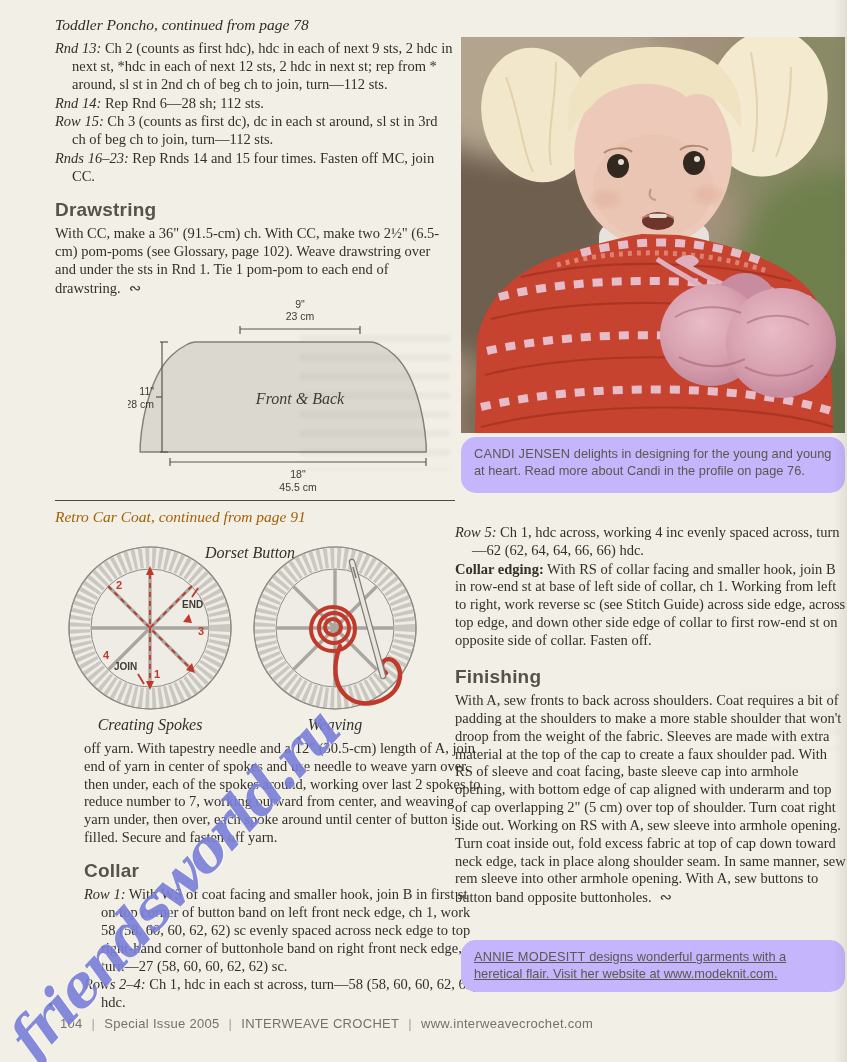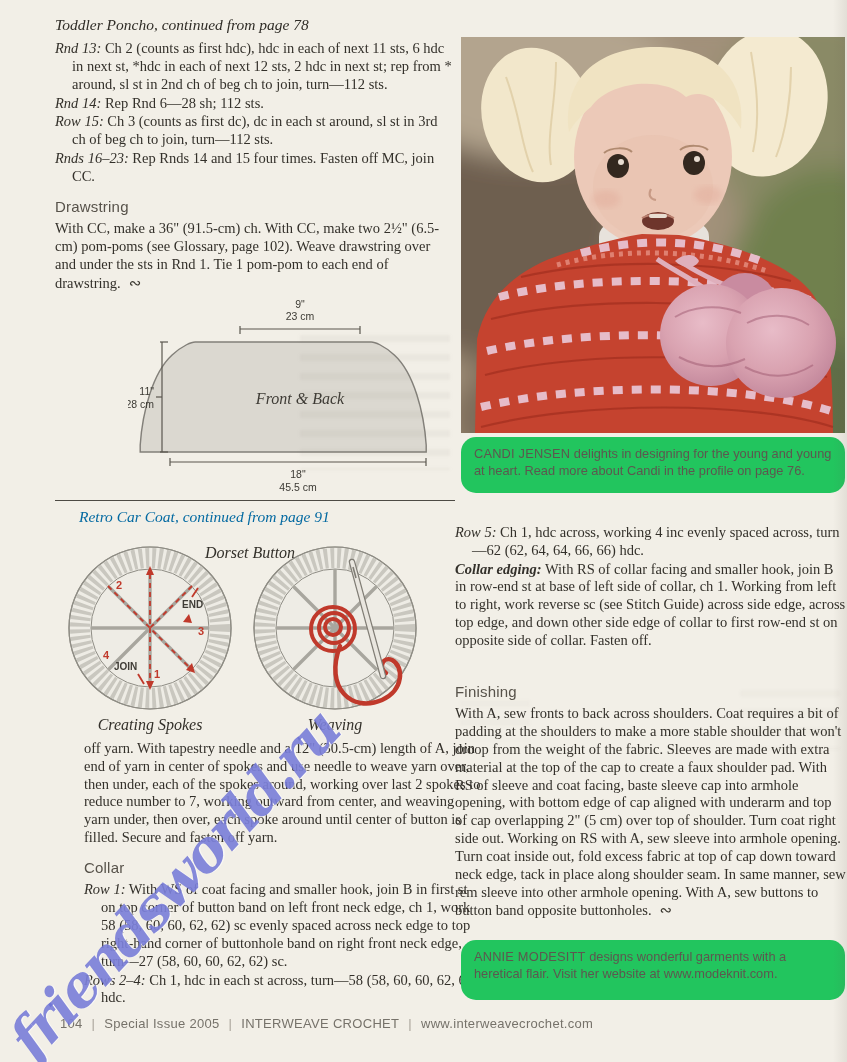--- a/index.html
+++ b/index.html
@@ -9,50 +9,50 @@
     font-family:"Liberation Serif","DejaVu Serif",serif;
     color:#33302a;
   }
   body::after{ 
     content:"";position:absolute;top:0;right:0;width:14px;height:100%;
     background:linear-gradient(to right, rgba(0,0,0,0), rgba(90,80,70,0.10));
     pointer-events:none;
   }
   .section-heading{
     font-family:"Liberation Sans","DejaVu Sans",sans-serif;
-    font-weight:normal;font-size:15px;color:#57524a;
+    font-weight:bold;font-size:19px;color:#57524a;
     margin:12px 0 4px 0;letter-spacing:0.2px;
   }
   .col{position:absolute;font-size:14.5px;line-height:1.23;}
   #poncho-col{left:55px;top:10px;width:398px;}
   #leftcol2{left:55px;top:740px;width:398px;margin-left:29px;}
   #rightcol{left:455px;top:524px;width:392px;}
   .pattern-title{font-style:italic;font-size:15.5px;margin:5px 0 6px 0;color:#2f2c26;}
   .inst{margin:0 0 1px 0;padding-left:17px;text-indent:-17px;}
   .inst .label{font-style:italic;}
   .flush-para{margin:0;}
-  .bold-italic{font-weight:bold;font-style:italic;}
+  .bold-italic{font-weight:bold;}
   .ornament{font-size:15px;color:#3a372f;padding-left:8px;letter-spacing:-1px;}
   .divider{position:absolute;left:55px;top:500px;width:400px;height:0;
     border-top:1.6px solid #4d4a44;}
   #retro-heading{position:absolute;left:55px;top:508px;width:400px;
-    font-style:italic;font-size:15.5px;color:#0369a1;margin-left:24px;}
+    font-style:italic;font-size:15.5px;color:#a16207;}
   
   #photo{position:absolute;left:461px;top:37px;width:384px;height:396px;
     overflow:hidden;background:#9a8a74;}
   
   .pinkbox{
     position:absolute;left:461px;width:384px;
-    background:#22c55e;border-radius:15px;
+    background:#c4b5fd;border-radius:15px;
     font-family:"Liberation Sans","DejaVu Sans",sans-serif;
     font-size:12.8px;line-height:1.32;color:#5d574f;
     padding:9px 13px;box-sizing:border-box;
   }
   #candi-box{top:437px;height:56px;}
-  #annie-box{top:940px;height:60px;}
+  #annie-box{top:940px;height:52px;text-decoration:underline;}
   .designer-name{letter-spacing:0.2px;}
   
   #schematic{position:absolute;left:128px;top:296px;}
   #dorset-diagram{position:absolute;left:52px;top:528px;}
   
   #footer{
     position:absolute;left:60px;top:1016px;
     font-family:"Liberation Sans","DejaVu Sans",sans-serif;
     font-size:13px;color:#76726a;letter-spacing:0.3px;
   }
@@ -77,21 +77,21 @@
   }
   svg text{font-family:"Liberation Sans","DejaVu Sans",sans-serif;}
   svg .dia-caption{font-family:"Liberation Serif","DejaVu Serif",serif;
     font-style:italic;font-size:16px;fill:#33302a;}
 </style>
 </head>
 <body>
 
 <div class="col" id="poncho-col">
   <p class="pattern-title">Toddler Poncho, continued from page 78</p>
-  <p class="inst"><span class="label">Rnd 13:</span> <span>Ch 2 (counts as first hdc), hdc in each of next 11 sts, 6 hdc in next st, *hdc in each of next 12 sts, 2 hdc in next st; rep from * around, sl st in 2nd ch of beg ch to join, turn—112 sts.</span></p>
+  <p class="inst"><span class="label">Rnd 13:</span> <span>Ch 2 (counts as first hdc), hdc in each of next 9 sts, 2 hdc in next st, *hdc in each of next 12 sts, 2 hdc in next st; rep from * around, sl st in 2nd ch of beg ch to join, turn—112 sts.</span></p>
   <p class="inst"><span class="label">Rnd 14:</span> <span>Rep Rnd 6—28 sh; 112 sts.</span></p>
   <p class="inst"><span class="label">Row 15:</span> <span>Ch 3 (counts as first dc), dc in each st around, sl st in 3rd ch of beg ch to join, turn—112 sts.</span></p>
   <p class="inst"><span class="label">Rnds 16–23:</span> <span>Rep Rnds 14 and 15 four times. Fasten off MC, join CC.</span></p>
   <p class="section-heading">Drawstring</p>
   <p class="flush-para"><span>With CC, make a 36" (91.5-cm) ch. With CC, make two 2½" (6.5-cm) pom-poms (see Glossary, page 102). Weave drawstring over and under the sts in Rnd 1. Tie 1 pom-pom to each end of drawstring.</span><span class="ornament">∾</span></p>
 </div>
 
 <svg id="schematic" width="330" height="205" viewBox="0 0 330 205">
 
   <text x="172" y="12" font-size="10.5" text-anchor="middle" fill="#3c3a34">9"</text>
@@ -194,21 +194,21 @@
 <div class="col" id="leftcol2">
   <p class="flush-para">off yarn. With tapestry needle and a 12" (30.5-cm) length of A, join end of yarn in center of spokes and use needle to weave yarn over, then under, each of the spokes around, working over last 2 spokes to reduce number to 7, working outward from center, and weaving yarn under, then over, each spoke around until center of button is filled. Secure and fasten off yarn.</p>
   <p class="section-heading">Collar</p>
   <p class="inst"><span class="label">Row 1:</span> <span>With WS of coat facing and smaller hook, join B in first st on top corner of button band on left front neck edge, ch 1, work 58 (58, 60, 60, 62, 62) sc evenly spaced across neck edge to top right-hand corner of buttonhole band on right front neck edge, turn—27 (58, 60, 60, 62, 62) sc.</span></p>
   <p class="inst"><span class="label">Rows 2–4:</span> <span>Ch 1, hdc in each st across, turn—58 (58, 60, 60, 62, 62) hdc.</span></p>
 </div>
 
 <div class="col" id="rightcol">
   <p class="inst"><span class="label">Row 5:</span> <span>Ch 1, hdc across, working 4 inc evenly spaced across, turn—62 (62, 64, 64, 66, 66) hdc.</span></p>
   <p class="flush-para"><span class="bold-italic">Collar edging:</span><span> With RS of collar facing and smaller hook, join B in row-end st at base of left side of collar, ch 1. Working from left to right, work reverse sc (see Stitch Guide) across side edge, across top edge, and down other side edge of collar to first row-end st on opposite side of collar. Fasten off.</span></p>
-  <p class="section-heading" style="margin-top:33px">Finishing</p>
+  <p class="section-heading" style="margin-top:15px">Finishing</p>
   <p class="flush-para"><span>With A, sew fronts to back across shoulders. Coat requires a bit of padding at the shoulders to make a more stable shoulder that won't droop from the weight of the fabric. Sleeves are made with extra material at the top of the cap to create a faux shoulder pad. With RS of sleeve and coat facing, baste sleeve cap into armhole opening, with bottom edge of cap aligned with underarm and top of cap overlapping 2" (5 cm) over top of shoulder. Turn coat right side out. Working on RS with A, sew sleeve into armhole opening. Turn coat inside out, fold excess fabric at top of cap down toward neck edge, tack in place along shoulder seam. In same manner, sew rem sleeve into other armhole opening. With A, sew buttons to button band opposite buttonholes.</span><span class="ornament">∾</span></p>
 </div>
 
 <svg id="photo" width="384" height="396" viewBox="0 0 384 396">
   <defs>
     <filter id="bgblur" x="-30%" y="-30%" width="160%" height="160%">
         <feGaussianBlur stdDeviation="14"></feGaussianBlur>
       </filter>
     <filter id="softblur">
         <feGaussianBlur stdDeviation="3"></feGaussianBlur>

